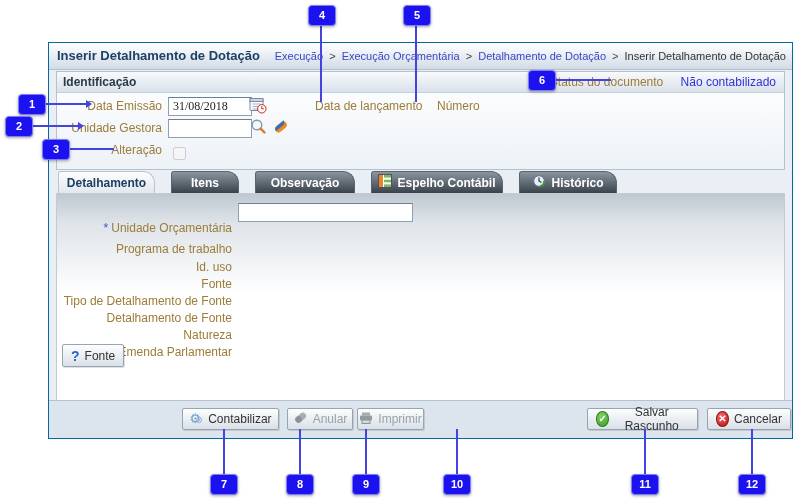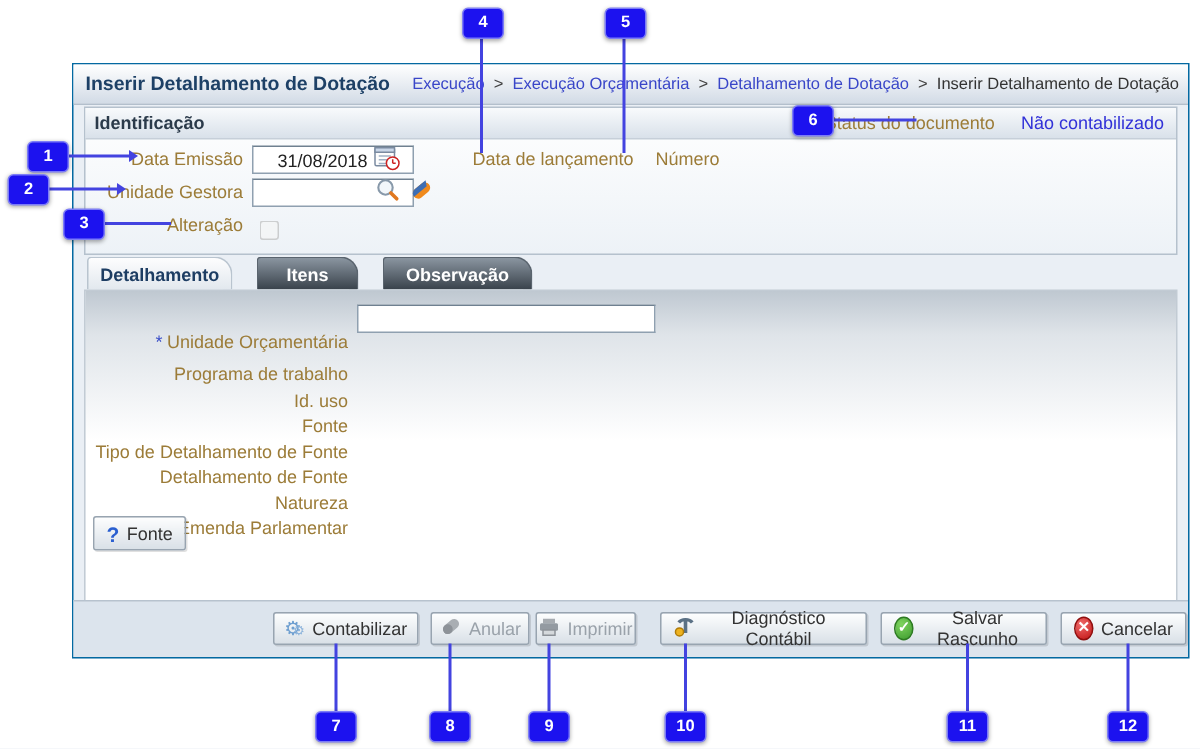--- a/index.html
+++ b/index.html
@@ -24,21 +24,21 @@
     border:1px solid #b5c1cd;background:linear-gradient(#ffffff,#edf2f7);}
   .ident-header{position:absolute;left:0;top:0;right:0;height:20px;
     background:linear-gradient(#f8fafc,#d9e1ea);border-bottom:1px solid #c6cfd9;}
   .ident-title{position:absolute;left:6px;top:3px;font-size:12px;font-weight:bold;color:#2b3a4a;}
   .status-wrap{position:absolute;right:8px;top:3px;font-size:12px;white-space:nowrap;}
   .status-label{color:#9c7c38;}
   .status-value{color:#3232d8;margin-left:14px;}
   .f-label{position:absolute;left:0;width:105px;text-align:right;font-size:12px;color:#9c7c38;white-space:nowrap;}
   .ro-label{position:absolute;font-size:12px;color:#9c7c38;white-space:nowrap;margin-left:31px;}
   .txt{position:absolute;height:15px;border:1px solid #8fa0b0;border-top-color:#6f8090;
-    font-size:12px;font-family:Liberation Sans, sans-serif;padding:1px 16px;background:#fff;color:#222;}
+    font-size:12px;font-family:Liberation Serif, serif;padding:1px 4px;background:#fff;color:#222;}
   .icon-btn{position:absolute;cursor:pointer;background:none;border:none;padding:0;}
   .chk{position:absolute;width:13px;height:13px;}
 
   
   .tabs{position:absolute;left:9px;top:128px;height:22px;display:flex;gap:16px;}
   .tab{height:22px;box-sizing:border-box;display:flex;align-items:center;justify-content:center;gap:5px;
     font-size:12px;font-weight:bold;color:#fff;cursor:pointer;
     background:linear-gradient(#8a95a0,#39424b);border-radius:3px 12px 0 0;
     border:1px solid #5a646e;border-bottom:none;}
   .tab.active{background:linear-gradient(#fdfdfe,#e2e8ee);color:#1d3d63;border-color:#b9c4cf;}
@@ -154,20 +154,42 @@
   <div class="tabs">
     <div class="tab active w0">
       <span>Detalhamento</span>
     </div>
     <div class="tab w1">
       <span>Itens</span>
     </div>
     <div class="tab w2">
       <span>Observação</span>
     </div>
+    <div class="tab w3">
+      <span>
+        <svg width="14" height="14" viewBox="0 0 14 14">
+          <rect x="0.5" y="0.5" width="13" height="13" fill="#fff" stroke="#4a5560"></rect>
+          <rect x="1" y="1" width="4" height="12" fill="#e8882a"></rect>
+          <rect x="6" y="1" width="7" height="2.6" fill="#7cb95a"></rect>
+          <rect x="6" y="5.7" width="7" height="2.6" fill="#7cb95a"></rect>
+          <rect x="6" y="10.4" width="7" height="2.6" fill="#7cb95a"></rect>
+        </svg>
+      </span>
+      <span>Espelho Contábil</span>
+    </div>
+    <div class="tab w4">
+      <span>
+        <svg width="14" height="14" viewBox="0 0 14 14">
+          <circle cx="7" cy="7" r="5.3" fill="#e8eef4" stroke="#5a7a9a"></circle>
+          <path d="M7 3.6 V7 L9.4 8.4" stroke="#334" stroke-width="1.2" fill="none"></path>
+          <path d="M12.3 7 a5.3 5.3 0 0 1 -4.3 5.2" stroke="#3f9c3f" stroke-width="2" fill="none"></path>
+        </svg>
+      </span>
+      <span>Histórico</span>
+    </div>
   </div>
 
   <div class="panel">
     <span class="fl fr0"><span class="req">*</span><span>Unidade Orçamentária</span></span>
     <input class="txt uo-input" value="" style="">
     <span class="fl fr1">Programa de trabalho</span>
     <span class="fl fr2">Id. uso</span>
     <span class="fl fr3">Fonte</span>
     <span class="fl fr4">Tipo de Detalhamento de Fonte</span>
     <span class="fl fr5">Detalhamento de Fonte</span>
@@ -197,30 +219,20 @@
     </button>
     <button class="btn abtn b-imprimir disabled">
       <span>
         <svg width="14" height="14" viewBox="0 0 14 14">
           <rect x="3" y="1.5" width="8" height="3" fill="#a6abb0"></rect>
           <rect x="1" y="4.5" width="12" height="5" rx="1" fill="#939aa1"></rect>
           <rect x="3" y="9" width="8" height="3.5" fill="#d5d9dc" stroke="#8d9298"></rect>
         </svg>
       </span>
       <span>Imprimir</span>
-    </button>
-    <button class="btn abtn b-diag">
-      <span>
-        <svg width="15" height="15" viewBox="0 0 15 15">
-          <path d="M8 2.5 v9.5" stroke="#5b7185" stroke-width="2.4"></path>
-          <path d="M3.5 5 c1.8 -2.6 7.2 -2.6 9 0" stroke="#5b7185" stroke-width="2.2" fill="none"></path>
-          <circle cx="4" cy="11.3" r="2.7" fill="#eeb21f" stroke="#b07c08"></circle>
-        </svg>
-      </span>
-      <span>Diagnóstico Contábil</span>
     </button>
     <button class="btn abtn b-salvar">
       <span class="circle-icon green">✓</span>
       <span>Salvar Rascunho</span>
     </button>
     <button class="btn abtn b-cancel">
       <span class="circle-icon red">✕</span>
       <span>Cancelar</span>
     </button>
   </div>

